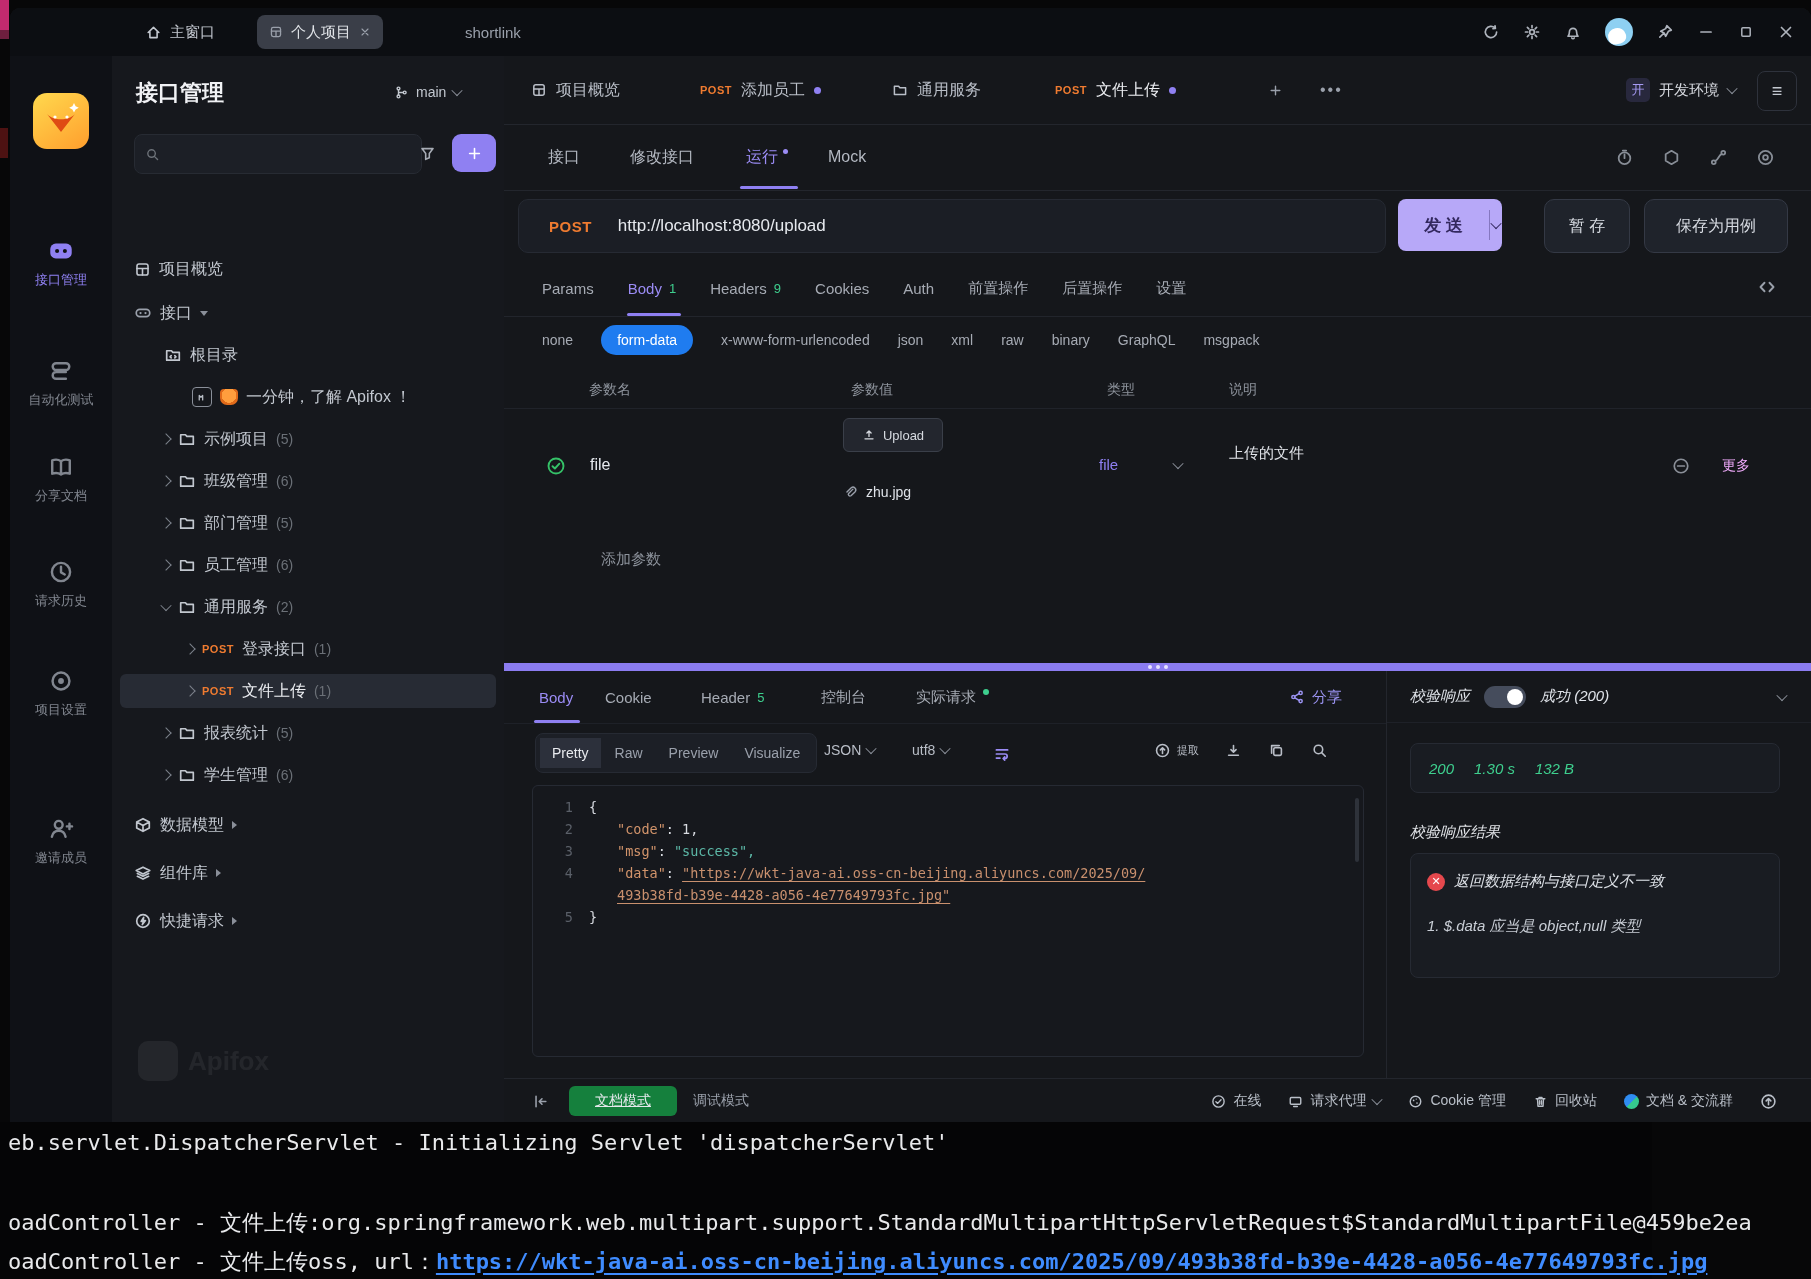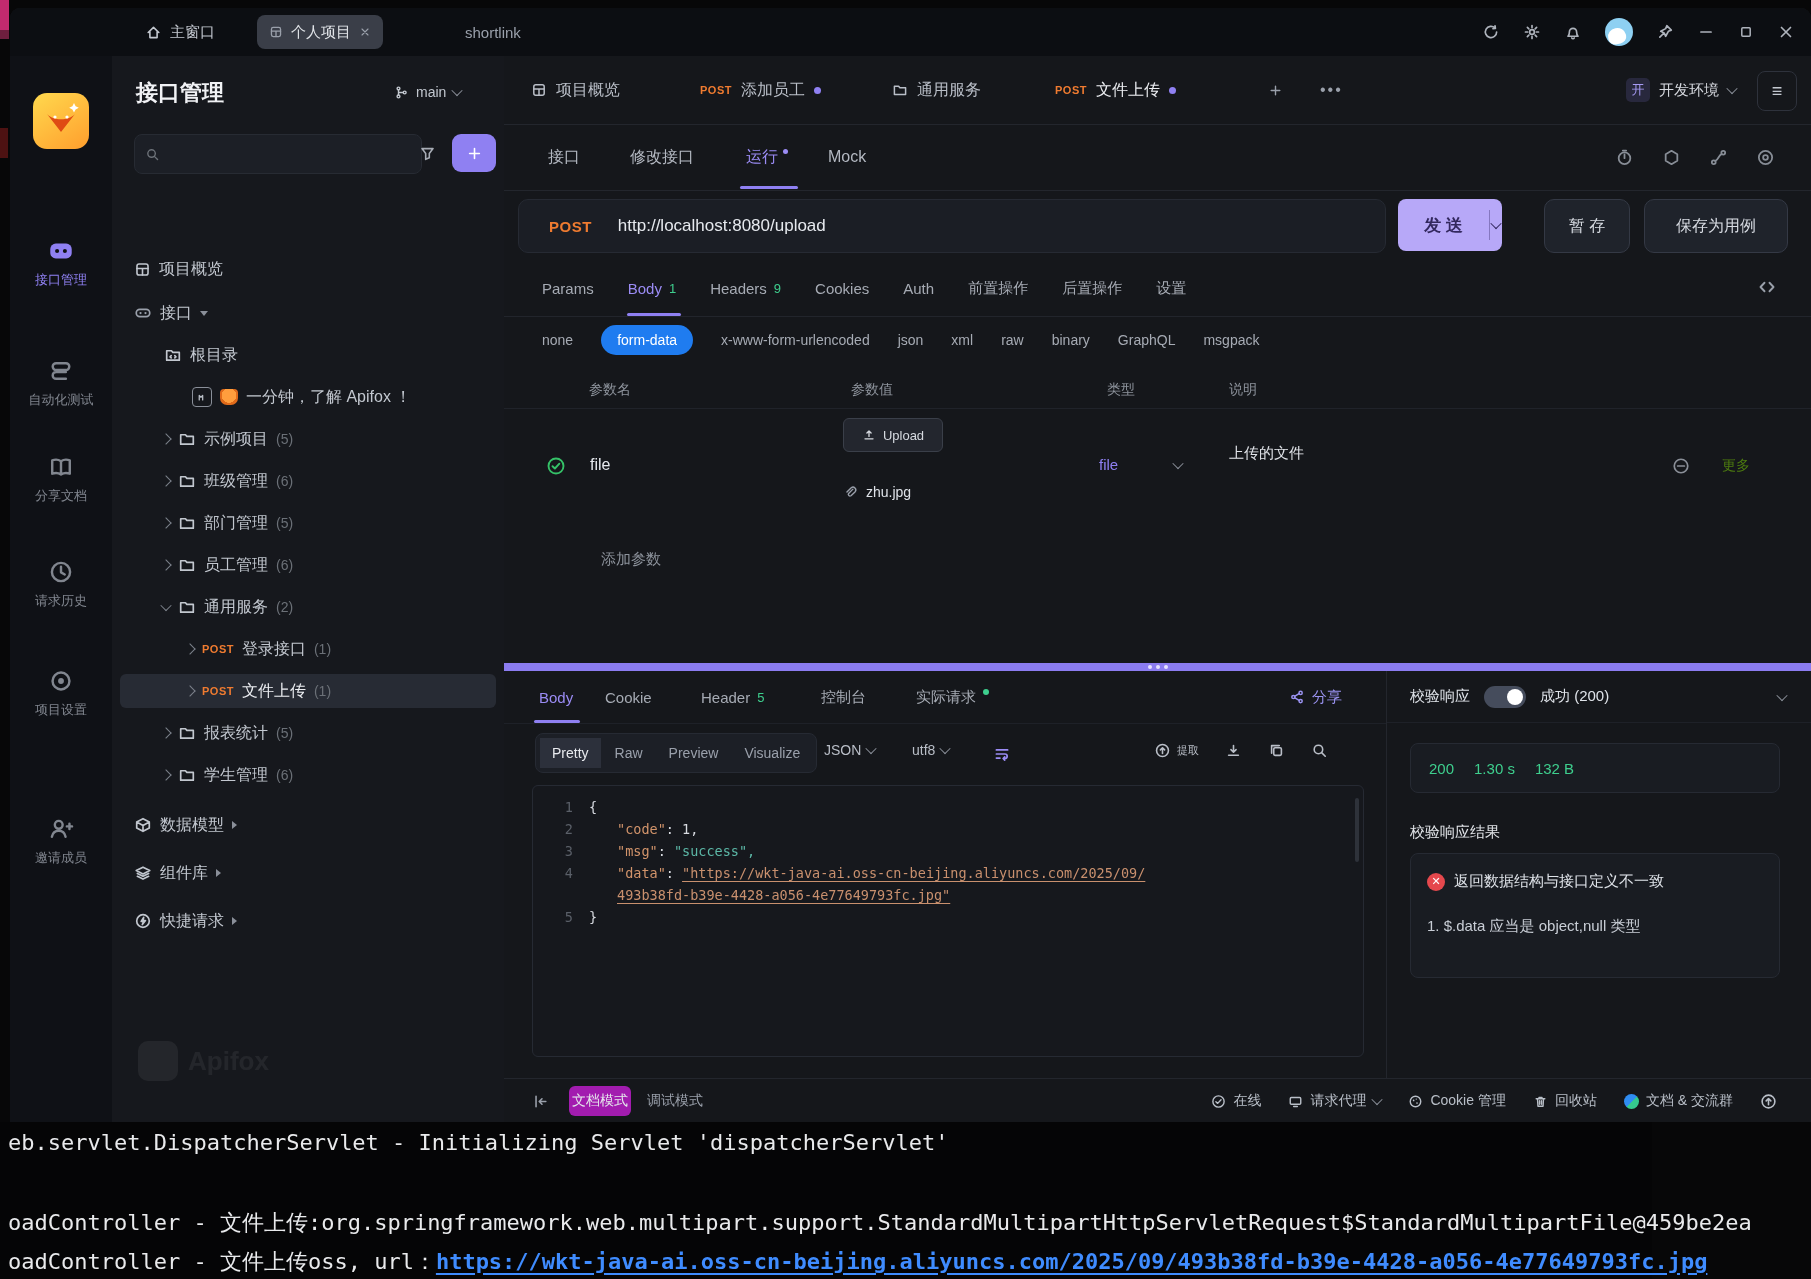--- a/index.html
+++ b/index.html
@@ -129,37 +129,37 @@
   .rt-icons{position:absolute;right:58px;top:9px;display:flex;align-items:center;gap:26px;color:#b9bec7;font-size:11px;}
   .codebox{position:absolute;left:28px;top:114px;width:832px;height:272px;border:1px solid #262a33;border-radius:6px;background:#16181d;
            font-family:"DejaVu Sans Mono","Liberation Mono",monospace;font-size:13.5px;padding-top:10px;box-sizing:border-box;}
   .cl{display:flex;line-height:22px;white-space:pre;}
   .cl .g{width:40px;text-align:right;padding-right:16px;color:#5a5f68;flex:0 0 auto;}
   .cl .ind{width:28px;flex:0 0 auto;}
   .key{color:#d2946b;} .str{color:#5cb8a7;} .plain{color:#d8dbe1;}
   .url{color:#c9906e;text-decoration:underline;text-underline-offset:3px;}
   .cscroll{position:absolute;right:4px;top:12px;width:4px;height:64px;border-radius:2px;background:#2e323a;}
 
-  .resp-right{position:absolute;left:882px;top:0;width:425px;height:100%;border-left:1px solid #23262d;}
+  .resp-right{position:absolute;left:882px;top:0;width:425px;height:100%;border-left:1px solid #23262d;font-style:italic;}
   .vhead{position:absolute;left:0;top:0;width:100%;height:52px;border-bottom:1px solid #1e2128;display:flex;align-items:center;gap:14px;padding-left:23px;box-sizing:border-box;font-size:15px;color:#dfe3e9;}
   .toggle{width:42px;height:22px;border-radius:11px;background:#454c5c;position:relative;}
   .toggle::after{content:"";position:absolute;right:3px;top:3px;width:16px;height:16px;border-radius:50%;background:#fff;}
   .vhead .cv{margin-left:auto;margin-right:26px;color:#8a8f98;}
   .metrics{position:absolute;left:23px;top:72px;width:370px;height:50px;border-radius:8px;border:1px solid #262a33;background:#191c22;display:flex;align-items:center;gap:20px;padding-left:18px;box-sizing:border-box;font-size:15px;color:#3ecf8e;}
   .vr-title{position:absolute;left:23px;top:152px;font-size:15px;color:#e3e6ea;}
   .vr-box{position:absolute;left:23px;top:182px;width:370px;height:125px;border-radius:8px;border:1px solid #262a33;background:#191c22;padding:18px 16px;box-sizing:border-box;font-size:15px;color:#dfe3e9;}
   .vr-err{display:flex;align-items:center;gap:9px;}
   .err-ic{width:18px;height:18px;border-radius:50%;background:#e5484d;color:#fff;font-size:11px;display:flex;align-items:center;justify-content:center;flex:0 0 auto;}
   .vr-detail{margin-top:26px;color:#c9ced6;}
 
   
   .bbar{left:0;top:1022px;width:100%;height:44px;border-top:1px solid #23262d;background:#15171b;}
   .bb-left{position:absolute;left:28px;top:0;height:44px;display:flex;align-items:center;gap:20px;}
   .bb-seg{display:flex;align-items:center;gap:4px;font-size:14px;}
-  .bb-seg .m1{background:#a21caf;color:#e5e8ec;padding:6px 3px;border-radius:6px;}
+  .bb-seg .m1{background:#15803d;color:#e5e8ec;padding:6px 26px;border-radius:6px;text-decoration:underline;}
   .bb-seg .m2{color:#9aa0ab;padding:6px 12px;}
   .bb-right{position:absolute;right:34px;top:0;height:44px;display:flex;align-items:center;gap:27px;font-size:14px;color:#b9bfc8;}
   .bb-it{display:flex;align-items:center;gap:7px;}
   .doc-dot{width:15px;height:15px;border-radius:50%;background:linear-gradient(135deg,#2f8cf2 0 50%,#35c98e 50% 100%);}
 </style>
 </head>
 <body>
 
 <svg width="0" height="0" style="position:absolute">
   <defs>
@@ -746,21 +746,21 @@
           <span>zhu.jpg</span>
         </div>
         <div style="position:absolute;left:595px;top:48px;display:flex;align-items:center;gap:56px">
           <span style="font-size:15px;color:#8f80f2">file</span>
           <span class="cv d" style="color:#8a8f99"></span>
         </div>
         <span style="position:absolute;left:725px;top:36px;font-size:15px;color:#e2e5ea">上传的文件</span>
         <svg class="ic" width="18" height="18" style="position:absolute;left:1168px;top:49px;color:#8a8f98">
             <use href="#ic-minusC"></use>
           </svg>
-        <span style="position:absolute;left:1218px;top:49px;font-size:14px;color:#4d7c0f">更多</span>
+        <span style="position:absolute;left:1218px;top:49px;font-size:14px;color:#f0abfc">更多</span>
       </div>
       <div class="abs addrow"><span>添加参数</span></div>
 
       <div class="abs splitter">
         <span class="dots">
             <i></i>
             <i></i>
             <i></i>
           </span>
       </div>

